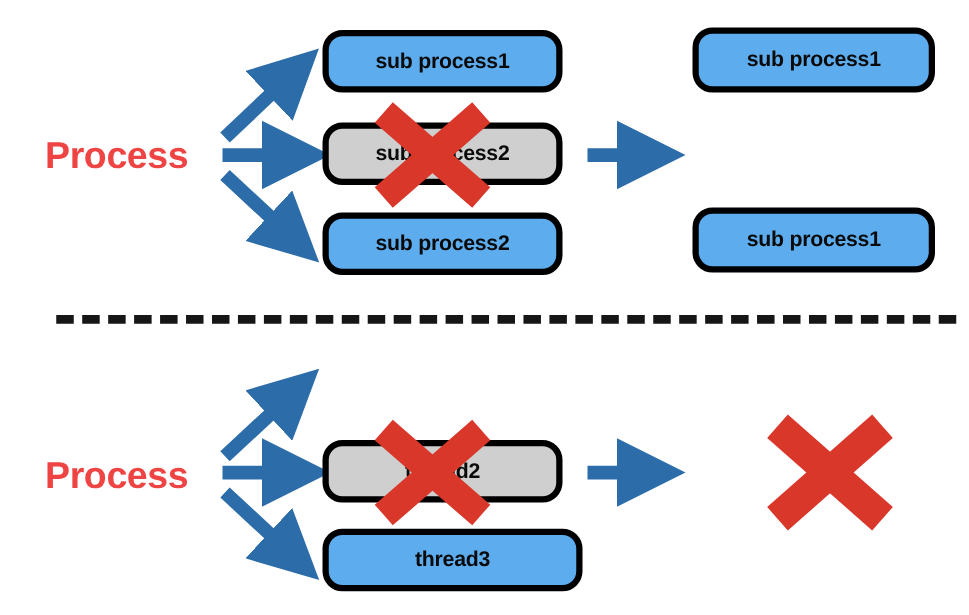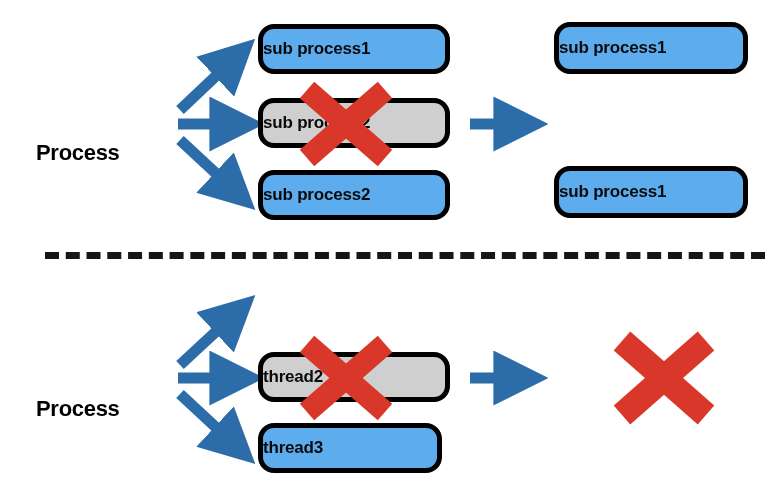--- a/index.html
+++ b/index.html
@@ -24,38 +24,38 @@
   }
 
   
   .node-box {
     position: absolute;
     box-sizing: border-box;
     border: 5px solid #000000;
     border-radius: 16px;
     display: flex;
     align-items: center;
+    justify-content: center;
     font-size: 17px;
     font-weight: bold;
     color: #0a0a0a;
     letter-spacing: -0.2px;
     white-space: nowrap;
   }
   .node-box.blue  { background: #5CACEE; }
   .node-box.grey  { background: #CFCFCF; }
 
   
   .process-label {
     position: absolute;
-    font-size: 22px;
+    font-size: 30px;
     font-weight: bold;
-    color: #000000;
+    color: #ef4444;
     letter-spacing: -0.3px;
     white-space: nowrap;
-    margin-top: 32px;
   }
 
   
   .overlay {
     position: absolute;
     left: 0; top: 0;
     width: 775px;
     height: 492px;
     pointer-events: none;
   }
@@ -158,21 +158,21 @@
     <line x1="180" y1="394" x2="236" y2="446" stroke="#2B6CA9" stroke-width="11" marker-end="url(#ah-bot-dn)"></line>
 
     <line x1="470" y1="378" x2="522" y2="378" stroke="#2B6CA9" stroke-width="11" marker-end="url(#ah-bot-out)"></line>
   </svg>
 
 
   <div class="node-box grey" style="left:258px; top:352px; width:192px; height:50px;">
     <span>thread2</span>
   </div>
 
-  <div class="node-box blue" style="left:258px; top:423px; width:184px; height:50px;">
+  <div class="node-box blue" style="left:258px; top:423px; width:208px; height:50px;">
     <span>thread3</span>
   </div>
 
   <svg class="overlay">
     <g>
       <line x1="307" y1="344" x2="385" y2="412" stroke="#D8372A" stroke-width="22" stroke-linecap="butt"></line>
       <line x1="385" y1="344" x2="307" y2="412" stroke="#D8372A" stroke-width="22" stroke-linecap="butt"></line>
     </g>
   </svg>
 

